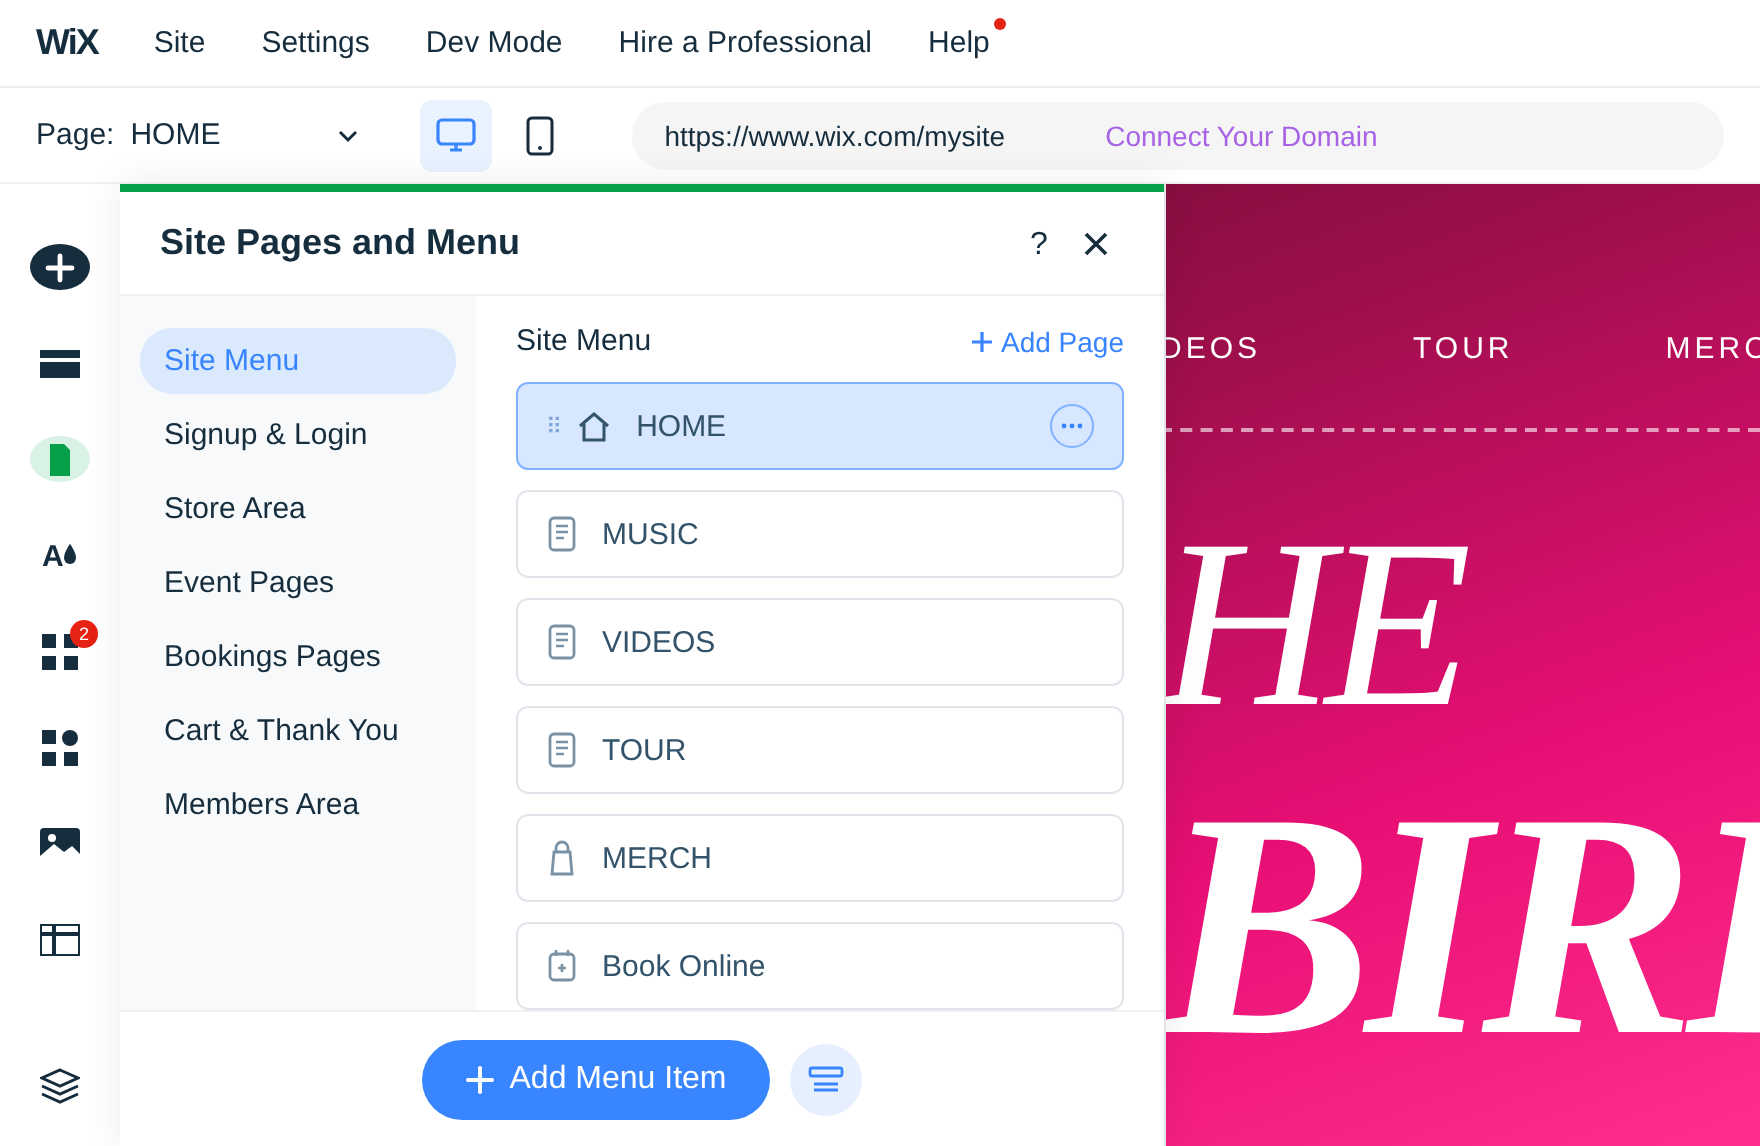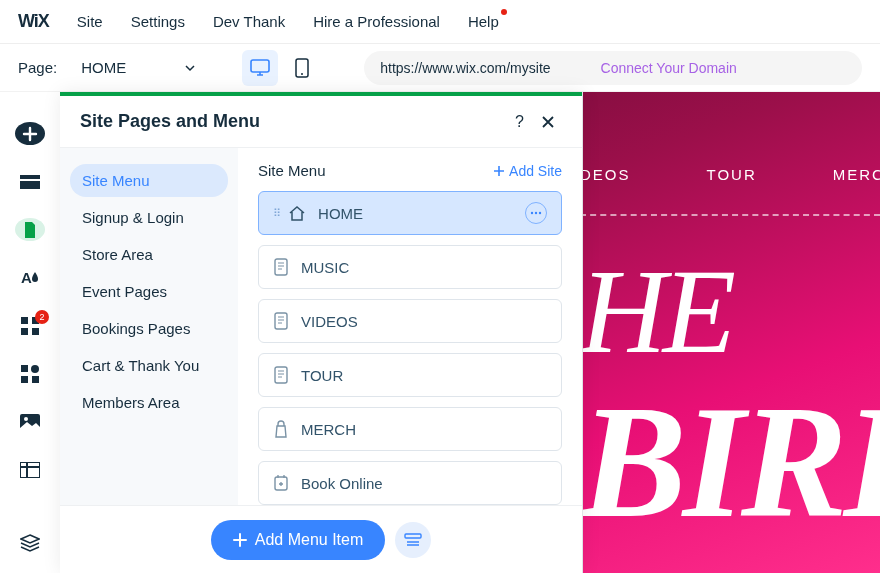--- a/index.html
+++ b/index.html
@@ -5,21 +5,21 @@
   * { box-sizing: border-box; margin: 0; padding: 0; font-family: -apple-system, BlinkMacSystemFont, "Segoe UI", Helvetica, Arial, sans-serif; }
   body { width: 880px; height: 573px; overflow: hidden; background: #fff; color: #162d3d; position: relative; }
 
   
   .menubar { height: 44px; display: flex; align-items: center; padding: 0 18px; gap: 28px; border-bottom: 1px solid #eee; position: relative; }
   .wix-logo { font-weight: 900; font-size: 18px; letter-spacing: -1px; }
   .menubar-item { font-size: 15px; color: #162d3d; cursor: pointer; position: relative; }
   .help-dot { position: absolute; top: -4px; right: -8px; width: 6px; height: 6px; background: #e62214; border-radius: 50%; }
 
   
-  .pagebar { height: 48px; display: flex; align-items: center; padding: 0 18px; gap: 18px; border-bottom: 1px solid #f2f2f2; }
+  .pagebar { height: 48px; display: flex; align-items: center; padding: 0 18px; gap: 2px; border-bottom: 1px solid #f2f2f2; }
   .page-label { font-size: 15px; color: #162d3d; }
   .page-dropdown { display: flex; align-items: center; gap: 58px; font-size: 15px; padding: 4px 6px; cursor: pointer; }
   .chev { width: 12px; height: 12px; }
   .device-group { margin-left: 22px; display: flex; gap: 6px; }
   .device-btn { width: 36px; height: 36px; display: flex; align-items: center; justify-content: center; border-radius: 6px; cursor: pointer; }
   .device-btn.active { background: #e9f2ff; }
   .urlbar { margin-left: 26px; flex: 1; display: flex; align-items: center; height: 34px; border-radius: 18px; background: #f5f5f5; padding: 0 16px; font-size: 14px; color: #162d3d; gap: 10px; }
   .connect-domain { color: #a762e5; cursor: pointer; margin-left: 40px; }
 
   
@@ -64,21 +64,21 @@
 
   svg { display:block; }
 </style>
 </head>
 <body>
 
 <div class="menubar">
   <div class="wix-logo">WiX</div>
   <div class="menubar-item">Site</div>
   <div class="menubar-item">Settings</div>
-  <div class="menubar-item">Dev Thank</div>
+  <div class="menubar-item">Dev Mode</div>
   <div class="menubar-item">Hire a Professional</div>
   <div class="menubar-item">
     <span>Help</span>
     <span class="help-dot"></span>
   </div>
 
 </div>
 
 <div class="pagebar">
   <span class="page-label">Page:</span>
@@ -210,21 +210,21 @@
         <div class="cat-item">Cart &amp; Thank You</div>
         <div class="cat-item">Members Area</div>
       </div>
       <div class="panel-right">
         <div class="pr-header">
           <div class="pr-title">Site Menu</div>
           <div class="add-page">
             <svg width="12" height="12">
                 <path d="M6 1 V11 M1 6 H11" stroke="#3885ff" stroke-width="1.6"></path>
               </svg>
-            <span>Add Site</span>
+            <span>Add Page</span>
           </div>
         </div>
 
         <div class="page-list">
           <div class="page-item active">
             <span class="drag">⠿</span>
             <svg width="18" height="16">
                 <path d="M2 8 L9 2 L16 8 M4 7 V15 H14 V7" stroke="#32536a" stroke-width="1.5" fill="none"></path>
               </svg>
             <span>HOME</span>

